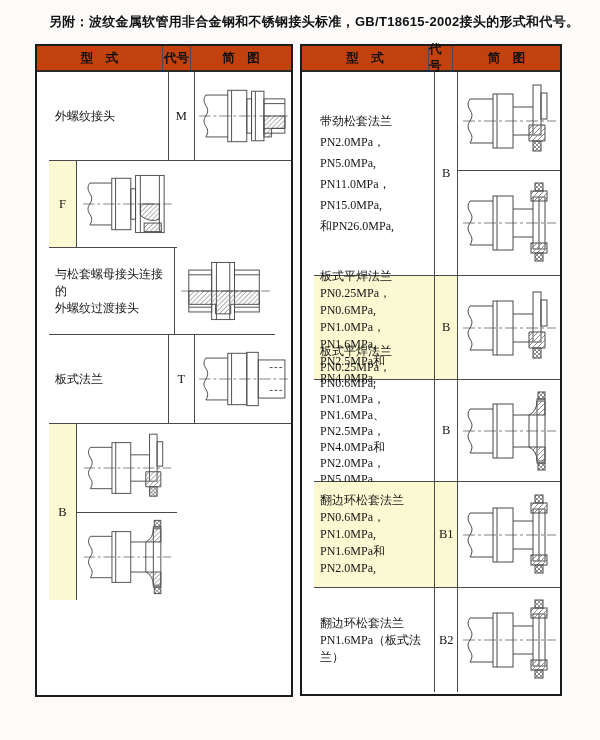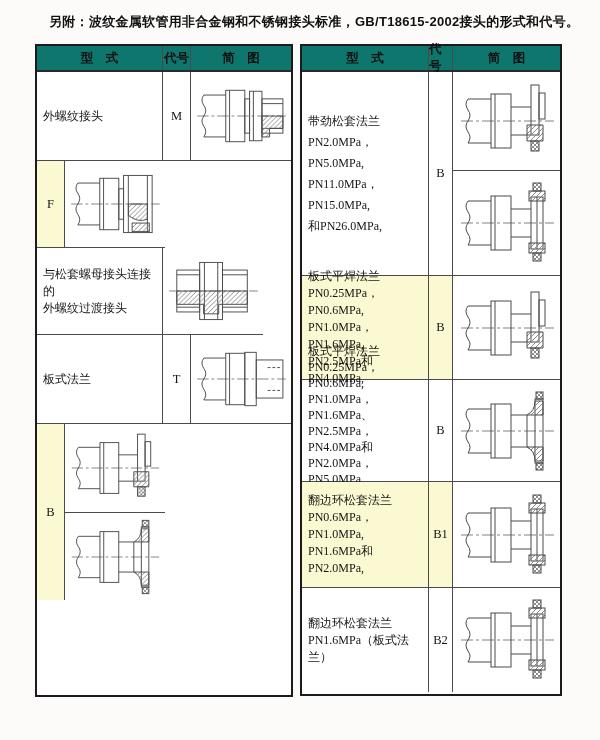--- a/index.html
+++ b/index.html
@@ -15,27 +15,27 @@
     font-family:"Liberation Sans","DejaVu Sans",sans-serif;
     font-weight:bold;font-size:13px;letter-spacing:.3px;color:#111;
   }
   .jtable{
     position:absolute;top:44px;
     border:2px solid #1b1b1b;background:#fff;
     box-sizing:border-box;
   }
   #ltable{left:35px;width:258px;height:653px;}
   #rtable{left:300px;width:262px;height:652px;}
-  .hdr{display:flex;background:#0f766e;border-bottom:2px solid #2a2a2a;box-sizing:border-box;}
+  .hdr{display:flex;background:#c2410c;border-bottom:2px solid #2a2a2a;box-sizing:border-box;}
   .hdr .hc{
     display:flex;align-items:center;justify-content:center;
     font-weight:bold;font-size:12.5px;color:#101010;
     box-sizing:border-box;height:24px;
   }
-  .row{display:flex;box-sizing:border-box;}
+  .row{display:flex;box-sizing:border-box;padding-left:12px;}
   .cell{box-sizing:border-box;display:flex;align-items:center;}
   .bR{border-right:1px solid #4a4a4a;}
   .bB{border-bottom:1px solid #4a4a4a;}
   .type-cell{padding:2px 3px 2px 6px;}
   .type-text{white-space:pre-line;font-size:12px;line-height:17px;color:#151515;}
   .code-cell{justify-content:center;font-size:12.5px;color:#151515;}
   .diagram-cell{justify-content:center;background:#fff;flex-direction:column;}
   .hl{background:#fbf9d2;}
   .subdiag{width:100%;box-sizing:border-box;display:flex;align-items:center;justify-content:center;}
   svg.diag{display:block;}

